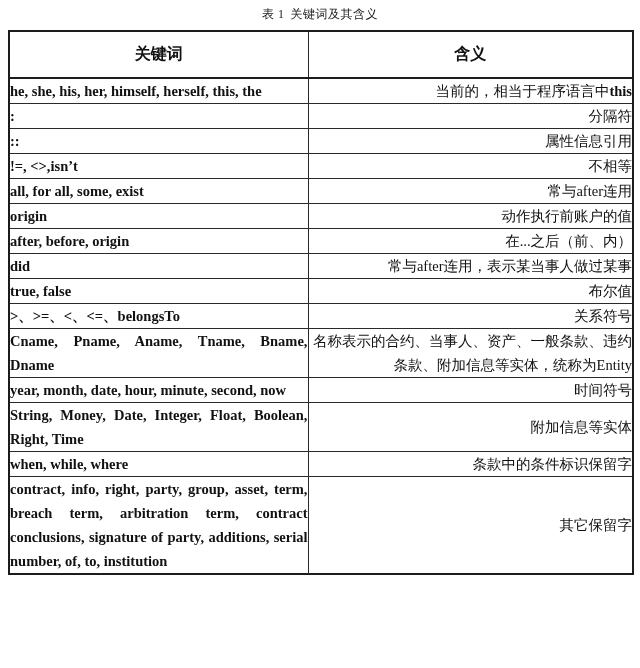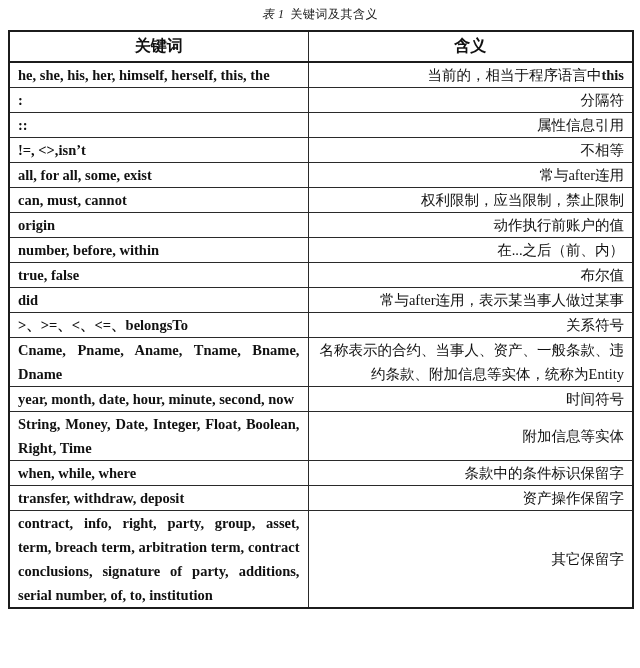--- a/index.html
+++ b/index.html
@@ -21,21 +21,21 @@
     overflow: hidden;
   }
   .caption {
     text-align: center;
     font-size: 12px;
     line-height: 15px;
     padding: 7px 0 8px 0;
     color: #1a1a1a;
     letter-spacing: 0.5px;
   }
-  .caption .caption-label { margin-right: 6px; font-style: italic; }
+  .caption .caption-label { margin-right: 6px; }
   table.kw-table {
     border-collapse: collapse;
     table-layout: fixed;
     width: 624px;
     margin-left: 8px;
     border: 2px solid #1c1c1c;
   }
   col.col-kw   { width: 299px; }
   col.col-mean { width: 325px; }
   th, td {
@@ -43,26 +43,26 @@
     box-sizing: border-box;
     overflow: hidden;
   }
   thead th {
     border-bottom: 2px solid #1c1c1c;
     font-weight: bold;
     font-size: 16px;
     height: 26px;
     text-align: center;
     vertical-align: middle;
-    padding: 4px;
+    padding: 12px;
   }
   td {
     font-size: 14.5px;
     line-height: 24px;
-    padding: 0 8px;
+    padding: 0 0;
     vertical-align: middle;
   }
   td.kw {
     font-weight: bold;
     text-align: justify;
     text-align-last: left;
   }
   td.mean {
     font-weight: normal;
     text-align: right;
@@ -104,38 +104,34 @@
         </tr>
         <tr>
           <td class="kw">!=, &lt;&gt;,isn’t</td>
           <td class="mean">不相等</td>
         </tr>
         <tr>
           <td class="kw">all, for all, some, exist</td>
           <td class="mean">常与after连用</td>
         </tr>
         <tr>
-          <td class="kw">can, must, cannot</td>
-          <td class="mean">权利限制，应当限制，禁止限制</td>
-        </tr>
-        <tr>
           <td class="kw">origin</td>
           <td class="mean">动作执行前账户的值</td>
         </tr>
         <tr>
-          <td class="kw">number, before, within</td>
+          <td class="kw">after, before, origin</td>
           <td class="mean">在...之后（前、内）</td>
+        </tr>
+        <tr>
+          <td class="kw">did</td>
+          <td class="mean">常与after连用，表示某当事人做过某事</td>
         </tr>
         <tr>
           <td class="kw">true, false</td>
           <td class="mean">布尔值</td>
-        </tr>
-        <tr>
-          <td class="kw">did</td>
-          <td class="mean">常与after连用，表示某当事人做过某事</td>
         </tr>
         <tr>
           <td class="kw">&gt;、&gt;=、&lt;、&lt;=、belongsTo</td>
           <td class="mean">关系符号</td>
         </tr>
         <tr>
           <td class="kw">Cname, Pname, Aname, Tname, Bname, Dname</td>
           <td class="mean">名称表示的合约、当事人、资产、一般条款、违约条款、附加信息等实体，统称为Entity</td>
         </tr>
         <tr>
@@ -144,23 +140,19 @@
         </tr>
         <tr>
           <td class="kw">String, Money, Date, Integer, Float, Boolean, Right, Time</td>
           <td class="mean">附加信息等实体</td>
         </tr>
         <tr>
           <td class="kw">when, while, where</td>
           <td class="mean">条款中的条件标识保留字</td>
         </tr>
         <tr>
-          <td class="kw">transfer, withdraw, deposit</td>
-          <td class="mean">资产操作保留字</td>
-        </tr>
-        <tr>
           <td class="kw">contract, info, right, party, group, asset, term, breach term, arbitration term, contract conclusions, signature of party, additions, serial number, of, to, institution</td>
           <td class="mean">其它保留字</td>
         </tr>
       </tbody>
   </table>
 
 </div>
 
 </body></html>

